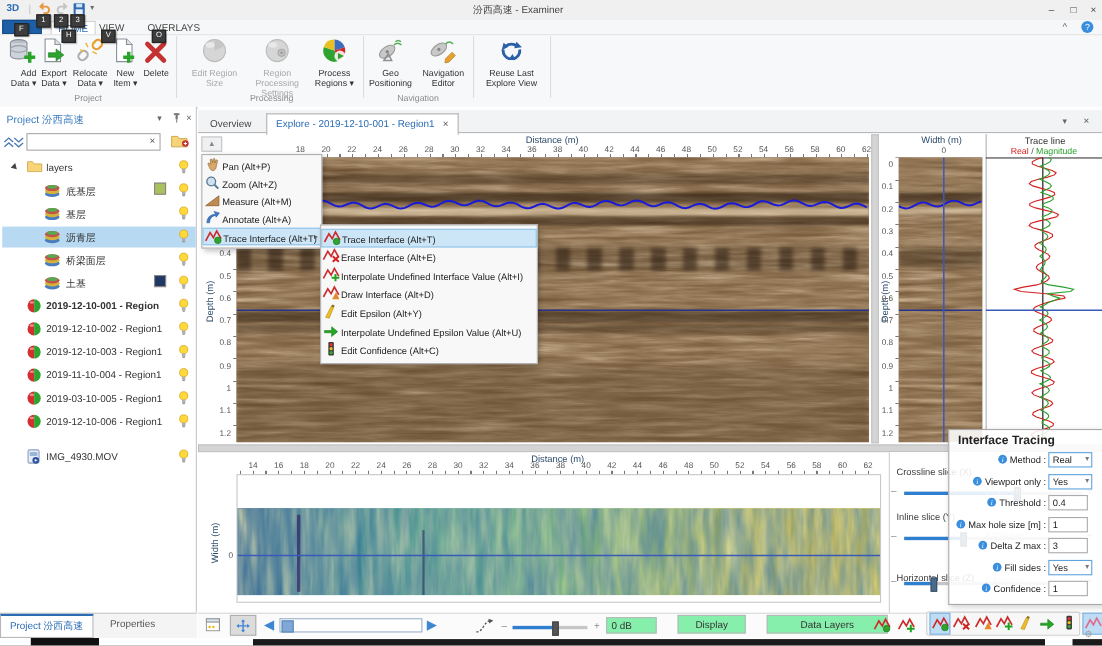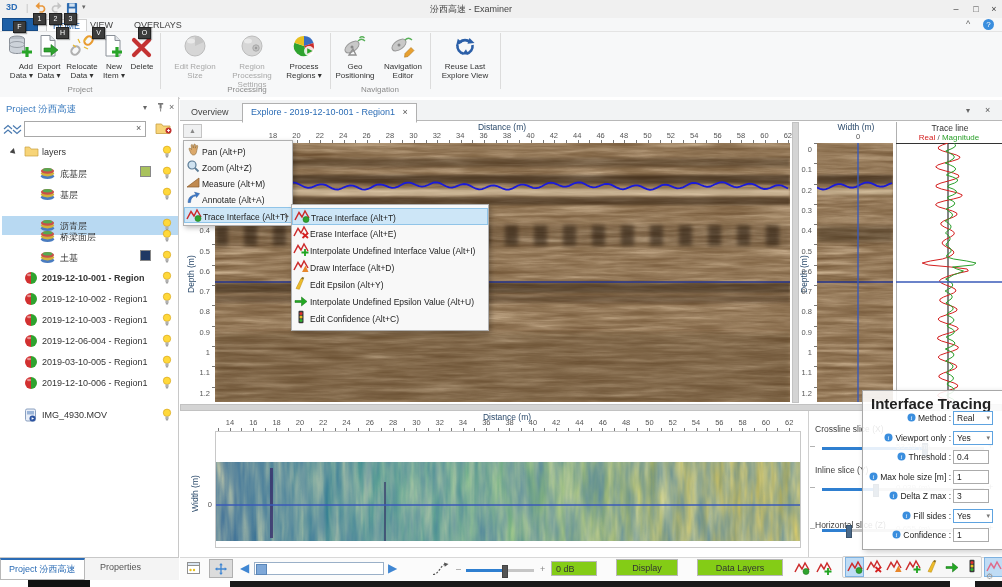--- a/index.html
+++ b/index.html
@@ -50,21 +50,21 @@
   .ipfield.inp{border:1px solid #ababab;color:#222;}
   .ipfield .dd{float:right;margin-right:2px;color:#777;font-size:7px;}
   
   .sllabel{position:absolute;font-size:8.5px;color:#3c3c3c;white-space:nowrap;}
   .slval{position:absolute;font-size:8px;color:#b8b8b8;white-space:nowrap;}
   .sltrack{position:absolute;height:3px;background:#c6c6c6;}
   .slfill{position:absolute;height:3px;background:#2f7fd0;}
   .slthumb{position:absolute;width:4px;height:11px;top:-4px;background:#4a6a8a;border:1px solid #3a536b;}
   .slpm{position:absolute;font-size:9px;color:#888;}
   
-  .tbtn{position:absolute;box-sizing:border-box;border:1px solid #b8b8b8;background:#84cc16;text-align:center;
+  .tbtn{position:absolute;box-sizing:border-box;border:1px solid #b8b8b8;background:#86efac;text-align:center;
         font-size:9px;color:#333;}
   .iconbtn{position:absolute;width:19px;height:20px;text-align:center;padding-top:2px;box-sizing:border-box;}
   .iconbtn.sel{background:#bfdcf5;border:1px solid #7fb2e0;}
   .statustab{position:absolute;top:558px;height:19px;line-height:19px;padding:0 8px;font-size:9px;}
 </style>
 </head>
 <body>
 <div id="app">
 
 <svg width="0" height="0" style="position:absolute">
@@ -305,21 +305,21 @@
             <ellipse cx="7.5" cy="4.9" rx="6.6" ry="2.8" fill="#c8504a"></ellipse>
             <ellipse cx="7.5" cy="3.8" rx="4.8" ry="1.7" fill="#57a84f"></ellipse>
           </svg></span>
         <span class="tlab" style="left: 58px; top: 4px;">基层</span>
         <span class="tbulb"><svg width="10" height="14" viewBox="0 0 10 14">
             <circle cx="5" cy="4.8" r="3.7" fill="#ffd83a" stroke="#d8a820" stroke-width="0.7"></circle>
             <rect x="3.4" y="8.4" width="3.2" height="2.8" fill="#b0b0b0"></rect>
             <rect x="3.9" y="11.2" width="2.2" height="1.2" fill="#909090"></rect>
           </svg></span>
       </div>
-      <div class="trow sel" style="top: 216px;">
+      <div class="trow sel" style="top: 206px;">
         <span style="left: 38px;"><svg width="15" height="14" viewBox="0 0 15 14">
             <ellipse cx="7.5" cy="10.3" rx="6.6" ry="2.8" fill="#4a7cc0"></ellipse>
             <ellipse cx="7.5" cy="7.6" rx="6.6" ry="2.8" fill="#d2b23a"></ellipse>
             <ellipse cx="7.5" cy="4.9" rx="6.6" ry="2.8" fill="#c8504a"></ellipse>
             <ellipse cx="7.5" cy="3.8" rx="4.8" ry="1.7" fill="#57a84f"></ellipse>
           </svg></span>
         <span class="tlab" style="left: 58px; top: 4px;">沥青层</span>
         <span class="tbulb"><svg width="10" height="14" viewBox="0 0 10 14">
             <circle cx="5" cy="4.8" r="3.7" fill="#ffd83a" stroke="#d8a820" stroke-width="0.7"></circle>
             <rect x="3.4" y="8.4" width="3.2" height="2.8" fill="#b0b0b0"></rect>
@@ -393,21 +393,21 @@
             <rect x="3.4" y="8.4" width="3.2" height="2.8" fill="#b0b0b0"></rect>
             <rect x="3.9" y="11.2" width="2.2" height="1.2" fill="#909090"></rect>
           </svg></span>
       </div>
       <div class="trow" style="top: 332px;">
         <span style="left: 22px;"><svg width="14" height="14" viewBox="0 0 14 14">
             <path d="M7 1 A6 6 0 0 0 7 13 Z" fill="#d23030"></path>
             <path d="M7 1 A6 6 0 0 1 7 13 Z" fill="#2fa32f"></path>
             <ellipse cx="5" cy="4" rx="2" ry="1.2" fill="#fff" opacity="0.45"></ellipse>
           </svg></span>
-        <span class="tlab" style="left: 40px; top: 4px;">2019-12-06-004 - Region1</span>
+        <span class="tlab" style="left: 40px; top: 4px;">2019-11-10-004 - Region1</span>
         <span class="tbulb"><svg width="10" height="14" viewBox="0 0 10 14">
             <circle cx="5" cy="4.8" r="3.7" fill="#ffd83a" stroke="#d8a820" stroke-width="0.7"></circle>
             <rect x="3.4" y="8.4" width="3.2" height="2.8" fill="#b0b0b0"></rect>
             <rect x="3.9" y="11.2" width="2.2" height="1.2" fill="#909090"></rect>
           </svg></span>
       </div>
       <div class="trow" style="top: 353px;">
         <span style="left: 22px;"><svg width="14" height="14" viewBox="0 0 14 14">
             <path d="M7 1 A6 6 0 0 0 7 13 Z" fill="#d23030"></path>
             <path d="M7 1 A6 6 0 0 1 7 13 Z" fill="#2fa32f"></path>
@@ -619,21 +619,21 @@
           </svg></span><span>Interpolate Undefined Epsilon Value (Alt+U)</span></div>
       <div class="mitem"><span class="mico"><svg width="14" height="14" viewBox="0 0 14 14">
             <rect x="4.5" y="0.8" width="5" height="12.4" rx="1" fill="#3a3a3a"></rect>
             <circle cx="7" cy="3.4" r="1.5" fill="#e03030"></circle>
             <circle cx="7" cy="7" r="1.5" fill="#e8c020"></circle>
             <circle cx="7" cy="10.6" r="1.5" fill="#30b030"></circle>
           </svg></span><span>Edit Confidence (Alt+C)</span></div>
     </div>
 
 <div id="itpopup">
-  <div style="font-size:15px;font-weight:bold;color:#222;padding:4px 0 0 8px;">Interface Tracing</div>
+  <div style="font-size:11px;font-weight:bold;color:#222;padding:4px 0 0 8px;">Interface Tracing</div>
   <div id="itrows">
         <div class="iprow-label" style="left: 0px; top: 22px;"><svg width="9" height="9" viewBox="0 0 9 9" style="vertical-align:-1px">
             <circle cx="4.5" cy="4.5" r="4" fill="#3a8ede"></circle>
             <text x="4.5" y="6.9" font-size="6.5" text-anchor="middle" fill="#fff" font-family="Liberation Serif,serif" font-style="italic">i</text>
           </svg> Method :</div>
         <div class="ipfield sel" style="top: 20px;"><span>Real</span><span class="dd">▾</span></div>
         <div class="iprow-label" style="left: 0px; top: 41.5px;"><svg width="9" height="9" viewBox="0 0 9 9" style="vertical-align:-1px">
             <circle cx="4.5" cy="4.5" r="4" fill="#3a8ede"></circle>
             <text x="4.5" y="6.9" font-size="6.5" text-anchor="middle" fill="#fff" font-family="Liberation Serif,serif" font-style="italic">i</text>
           </svg> Viewport only :</div>
@@ -688,21 +688,21 @@
         <path d="M12 0.5 L16.5 2 L12.8 4.8 Z" fill="#555"></path>
       </svg></span>
 <span class="slpm" style="left:456px;top:564px;">–</span>
 <div class="sltrack" style="left:466px;top:569px;width:68px;">
   <div class="slfill" style="left:0;width:38px;"></div>
   <div class="slthumb" style="left:36px;background:#555;border-color:#444;"></div>
 </div>
 <span class="slpm" style="left:540px;top:564px;">+</span>
 <div class="tbtn" style="left:551px;top:561px;width:46px;height:15px;line-height:14px;text-align:left;padding-left:4px;"><span>0 dB</span></div>
 <div class="tbtn" style="left:616px;top:559px;width:62px;height:17px;line-height:16px;">Display</div>
-<div class="tbtn" style="left:697px;top:559px;width:86px;height:17px;line-height:16px;">Data Layers</div>
+<div class="tbtn" style="left:697px;top:559px;width:110px;height:17px;line-height:16px;">Data Layers</div>
 <span class="abs" id="tbIcon1" style="left:794px;top:561px;"><svg width="16" height="14" viewBox="0 0 16 14">
         <path d="M1 11 L5 3.5 L8 8 L11 2 L15 9" fill="none" stroke="#cc2b2b" stroke-width="1.5"></path>
         <circle cx="12" cy="10.5" r="3" fill="#2fa32f" stroke="#1c7a1c" stroke-width="0.6"></circle>
       </svg></span>
 <span class="abs" id="tbIcon2" style="left:816px;top:561px;"><svg width="16" height="14" viewBox="0 0 16 14">
         <path d="M1 11 L5 3.5 L8 8 L11 2 L15 9" fill="none" stroke="#cc2b2b" stroke-width="1.5"></path>
         <path d="M12 7 V14 M8.5 10.5 H15.5" stroke="#1fa31f" stroke-width="1.8"></path>
       </svg></span>
 <div class="abs" style="left:842px;top:556px;width:140px;height:22px;background:#f7f7f7;border:1px solid #d0d0d0;box-sizing:border-box;border-radius:2px;"></div>
 <div id="ifaceIcons">

